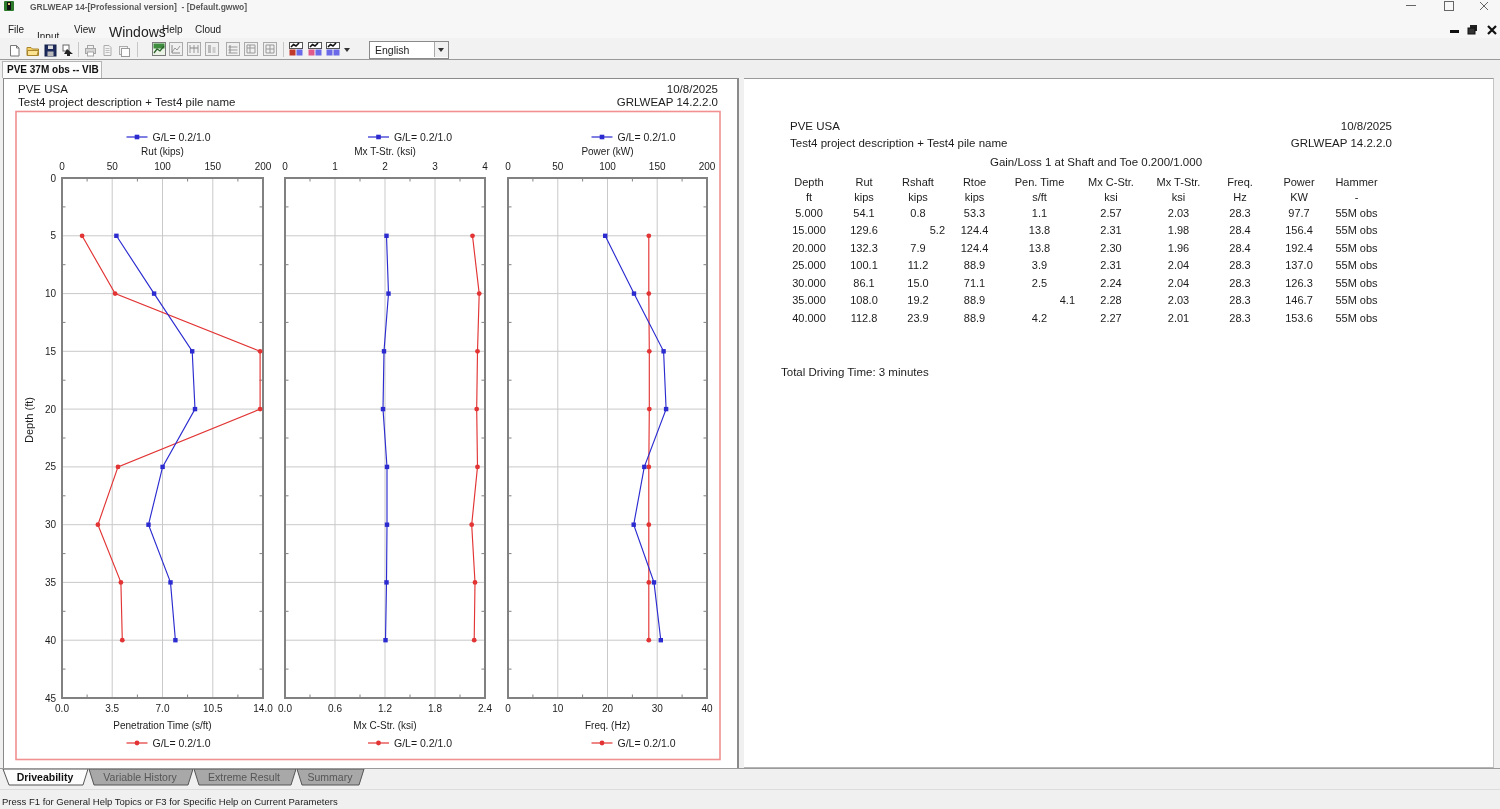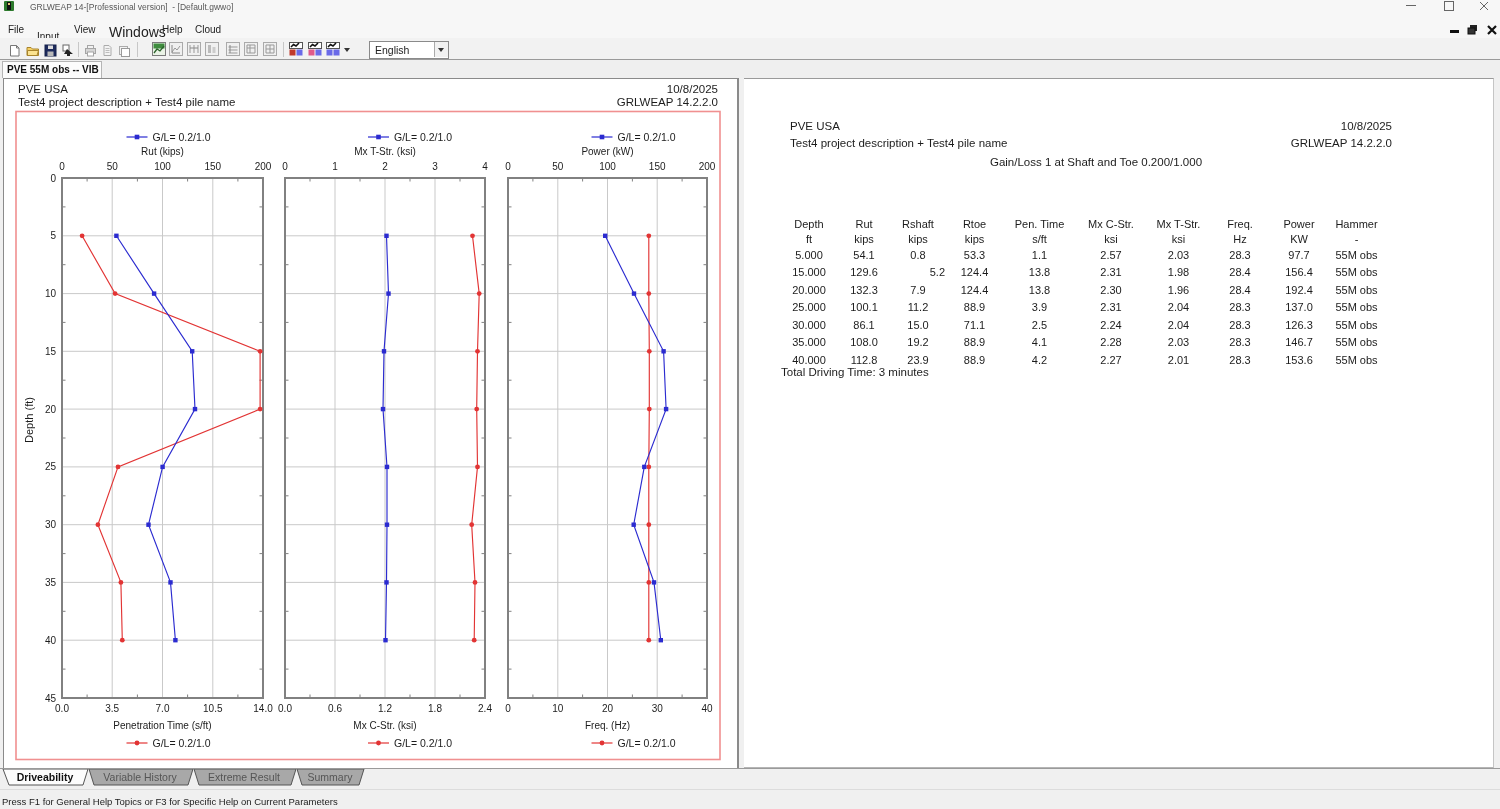--- a/index.html
+++ b/index.html
@@ -5,21 +5,21 @@
     font-family:"Liberation Sans",sans-serif;background:#f0f0f0;}
   .abs {position:absolute;}
 </style></head>
 <body>
 
 <div class="abs" style="left:0;top:0;width:1500px;height:13px;background:#f7f7f7;"></div>
 <div class="abs" style="left:4px;top:1px;width:10px;height:10px;background:#2d7a2d;border-radius:1px;">
   <div class="abs" style="left:3px;top:1px;width:4px;height:8px;background:#111;"></div>
   <div class="abs" style="left:4px;top:2px;width:2px;height:2px;background:#e8c27a;"></div>
 </div>
-<div class="abs" style="left:30px;top:2px;font-size:8.5px;color:#585858;">GRLWEAP 14-[Professional version]&nbsp;&nbsp;- [Default.gwwo]</div>
+<div class="abs" style="left:30px;top:2px;font-size:8.5px;color:#585858;font-weight:bold;">GRLWEAP 14-[Professional version]&nbsp;&nbsp;- [Default.gwwo]</div>
 <div class="abs" style="left:1406px;top:5px;width:10px;height:1px;background:#666;"></div>
 <div class="abs" style="left:1444px;top:1px;width:8px;height:8px;border:1px solid #666;"></div>
 <svg class="abs" style="left:1479px;top:1px;" width="10" height="10">
     <path d="M1 1 L9 9 M9 1 L1 9" stroke="#666" stroke-width="1"></path>
   </svg>
 
 <div class="abs" style="left:0;top:13px;width:1500px;height:25px;background:#f7f7f7;"></div>
 <div class="abs" style="left:8px;top:24px;font-size:10px;color:#222;">File</div>
 <div class="abs" style="left:37px;top:31px;font-size:10px;color:#222;">Input</div>
 <div class="abs" style="left:74px;top:24px;font-size:10px;color:#222;">View</div>
@@ -126,21 +126,21 @@
 <div class="abs" style="left:369px;top:41px;width:78px;height:16px;background:#fff;border:1px solid #8a8a8a;">
   <div class="abs" style="left:5px;top:2px;font-size:10.5px;color:#222;">English</div>
   <div class="abs" style="left:64px;top:0;width:13px;height:15px;background:#f1f1f1;border-left:1px solid #aaa;">
     <div class="abs" style="left:3px;top:6px;width:0;height:0;border-left:3.5px solid transparent;border-right:3.5px solid transparent;border-top:4px solid #333;"></div>
   </div>
 </div>
 <div class="abs" style="left:0;top:59px;width:1500px;height:1px;background:#9a9a9a;"></div>
 
 <div class="abs" style="left:0;top:60px;width:1500px;height:18px;background:#efefef;"></div>
 <div class="abs" style="left:2px;top:61px;width:100px;height:17px;background:#fcfcfc;border:1px solid #b5b5b5;border-bottom:none;box-sizing:border-box;"></div>
-<div class="abs" style="left:7px;top:64px;font-size:10px;font-weight:bold;color:#111;">PVE 55M obs -- VIB</div>
+<div class="abs" style="left:7px;top:64px;font-size:10px;font-weight:bold;color:#111;">PVE 37M obs -- VIB</div>
 
 <div class="abs" style="left:3px;top:78px;width:735px;height:690px;background:#fff;border-left:1px solid #8a8a8a;border-top:1px solid #8a8a8a;box-sizing:border-box;"></div>
 <div class="abs" style="left:737px;top:78px;width:2px;height:690px;background:#8a8a8a;"></div>
 <div class="abs" style="left:744px;top:78px;width:750px;height:690px;background:#fff;border-top:1px solid #9a9a9a;border-bottom:1px solid #b5b5b5;border-right:1px solid #c5c5c5;box-sizing:border-box;"></div>
 
 <div class="abs" style="left:18px;top:83px;font-size:11.5px;color:#1c1c1c;">PVE USA</div>
 <div class="abs" style="left:18px;top:96px;font-size:11.5px;color:#1c1c1c;">Test4 project description + Test4 pile name</div>
 <div class="abs" style="left:618px;top:83px;width:100px;text-align:right;font-size:11.5px;color:#1c1c1c;">10/8/2025</div>
 <div class="abs" style="left:568px;top:96px;width:150px;text-align:right;font-size:11.5px;color:#1c1c1c;">GRLWEAP 14.2.2.0</div>
 
@@ -379,21 +379,21 @@
 <text x="56" y="643.7" font-size="10" text-anchor="end" fill="#1c1c1c">40</text>
 <text x="56" y="701.5" font-size="10" text-anchor="end" fill="#1c1c1c">45</text>
 <text x="33" y="420" font-size="11" text-anchor="middle" fill="#1c1c1c" transform="rotate(-90 33 420)">Depth (ft)</text>
 </svg>
 
 <div class="abs" style="left:790px;top:120px;font-size:11.5px;color:#1c1c1c;">PVE USA</div>
 <div class="abs" style="left:790px;top:137px;font-size:11.5px;color:#1c1c1c;">Test4 project description + Test4 pile name</div>
 <div class="abs" style="left:1292px;top:120px;width:100px;text-align:right;font-size:11.5px;color:#1c1c1c;">10/8/2025</div>
 <div class="abs" style="left:1242px;top:137px;width:150px;text-align:right;font-size:11.5px;color:#1c1c1c;">GRLWEAP 14.2.2.0</div>
 <div class="abs" style="left:896px;top:156px;width:400px;text-align:center;font-size:11.5px;color:#1c1c1c;">Gain/Loss 1 at Shaft and Toe 0.200/1.000</div>
-<table style="position:absolute;left:781px;top:174px;border-collapse:collapse;font-size:11px;color:#1c1c1c;table-layout:fixed;margin-top:42px;">
+<table style="position:absolute;left:781px;top:174px;border-collapse:collapse;font-size:11px;color:#1c1c1c;table-layout:fixed;">
 <colgroup>
       <col style="width:56px">
       <col style="width:54px">
       <col style="width:54px">
       <col style="width:59px">
       <col style="width:71px">
       <col style="width:72px">
       <col style="width:63px">
       <col style="width:60px">
       <col style="width:58px">
@@ -482,21 +482,21 @@
         <td style="text-align:center;padding:0">2.04</td>
         <td style="text-align:center;padding:0">28.3</td>
         <td style="text-align:center;padding:0">126.3</td>
         <td style="text-align:center;padding:0">55M obs</td>
       </tr>
 <tr style="height:17.5px">
         <td style="text-align:center;padding:0">35.000</td>
         <td style="text-align:center;padding:0">108.0</td>
         <td style="text-align:center;padding:0">19.2</td>
         <td style="text-align:center;padding:0">88.9</td>
-        <td style="text-align:center;padding:0">4.1</td>
+        <td style="text-align:right;padding:0">4.1</td>
         <td style="text-align:center;padding:0">2.28</td>
         <td style="text-align:center;padding:0">2.03</td>
         <td style="text-align:center;padding:0">28.3</td>
         <td style="text-align:center;padding:0">146.7</td>
         <td style="text-align:center;padding:0">55M obs</td>
       </tr>
 <tr style="height:17.5px">
         <td style="text-align:center;padding:0">40.000</td>
         <td style="text-align:center;padding:0">112.8</td>
         <td style="text-align:center;padding:0">23.9</td>

